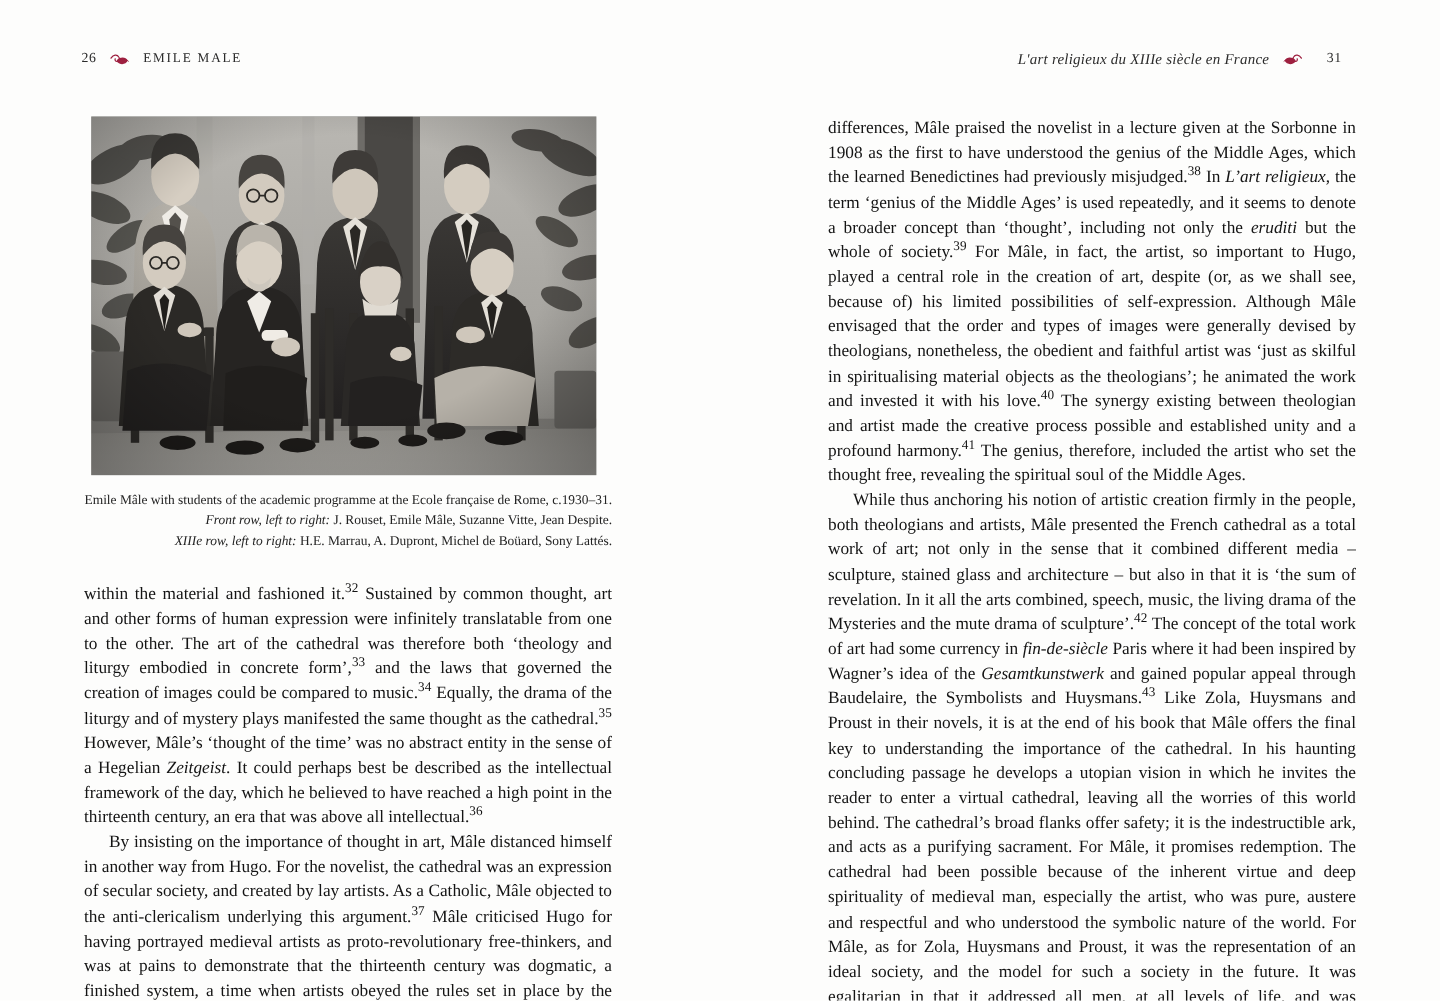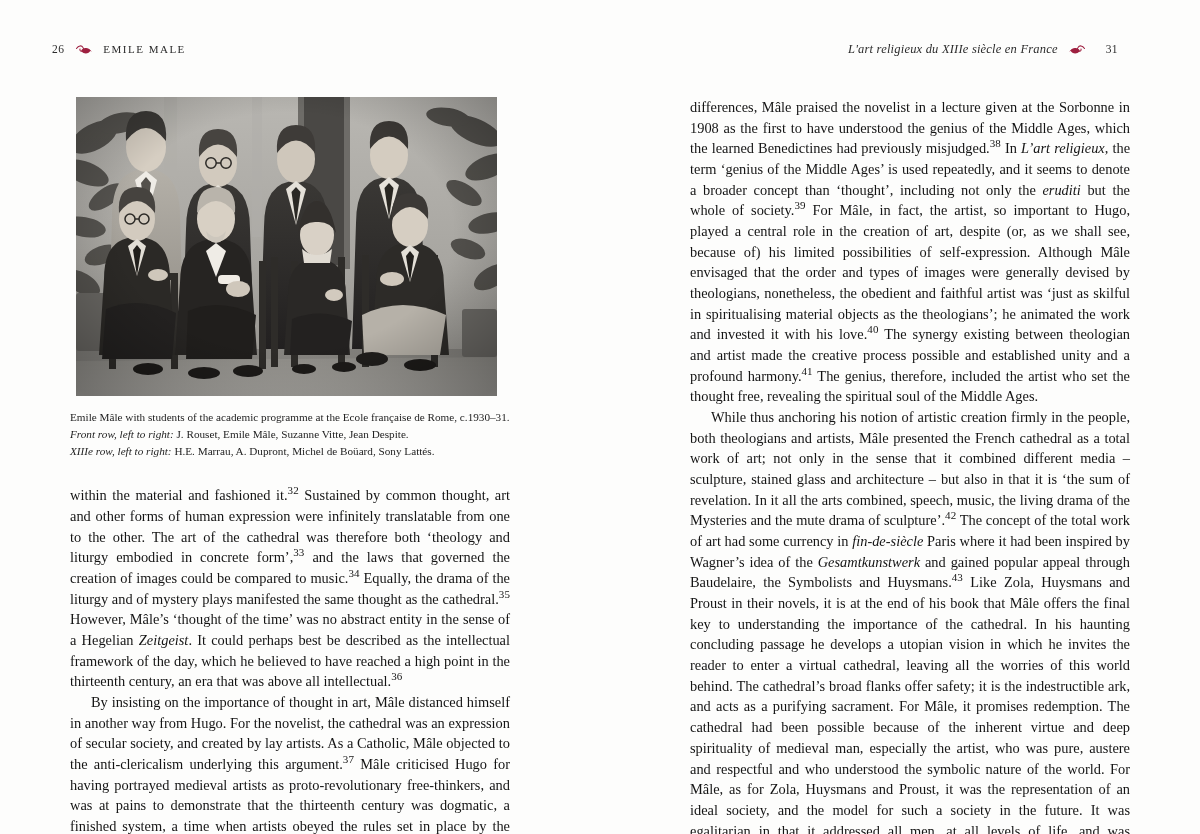--- a/index.html
+++ b/index.html
@@ -20,21 +20,21 @@
   
   .runhead {
     position: absolute;
     top: 40px;
     height: 18px;
     display: flex;
     align-items: center;
     font-size: 11.5px;
     color: #2b2b2b;
   }
-  .runhead-left  { left: 52px; }
+  .runhead-left  { left: 68px; }
   .runhead-right { right: 82px; }
 
   .folio {
     font-size: 11.5px;
     letter-spacing: .4px;
     color: #2b2b2b;
     font-variant-numeric: oldstyle-nums;
   }
   .runhead-title {
     font-size: 11px;
@@ -83,21 +83,21 @@
     margin-left: 6px;
     display: block;
     background: #8d8d8a;
     position: relative;
     overflow: hidden;
   }
   .photo svg { display: block; width: 100%; height: 100%; }
 
   .caption {
     margin: 13px 0 0 0;
-    text-align: left;
+    text-align: right;
     font-size: 11.2px;
     line-height: 1.5;
     color: #232323;
   }
   .caption .ital { font-style: italic; }
 
   
   .body-text {
     font-size: 14.4px;
     line-height: 1.435;

